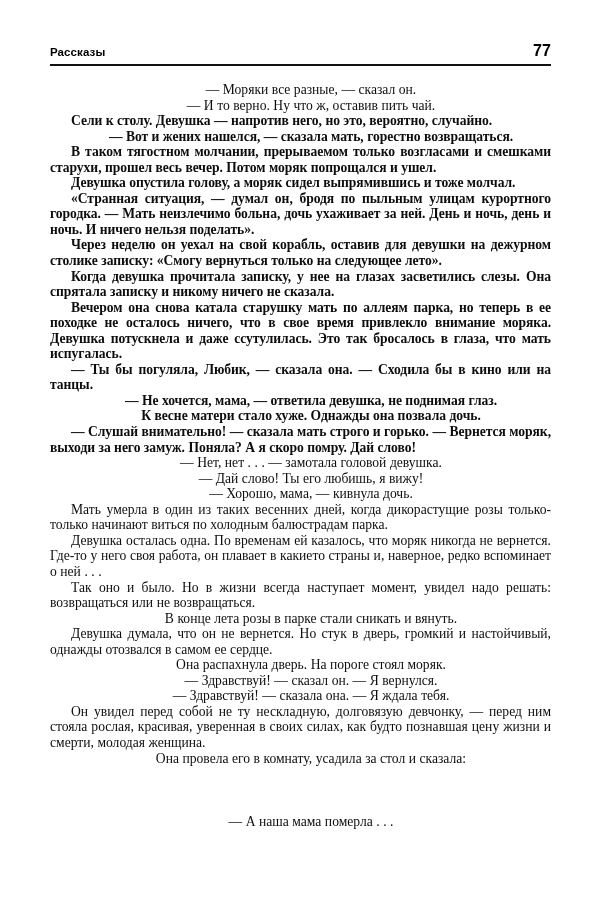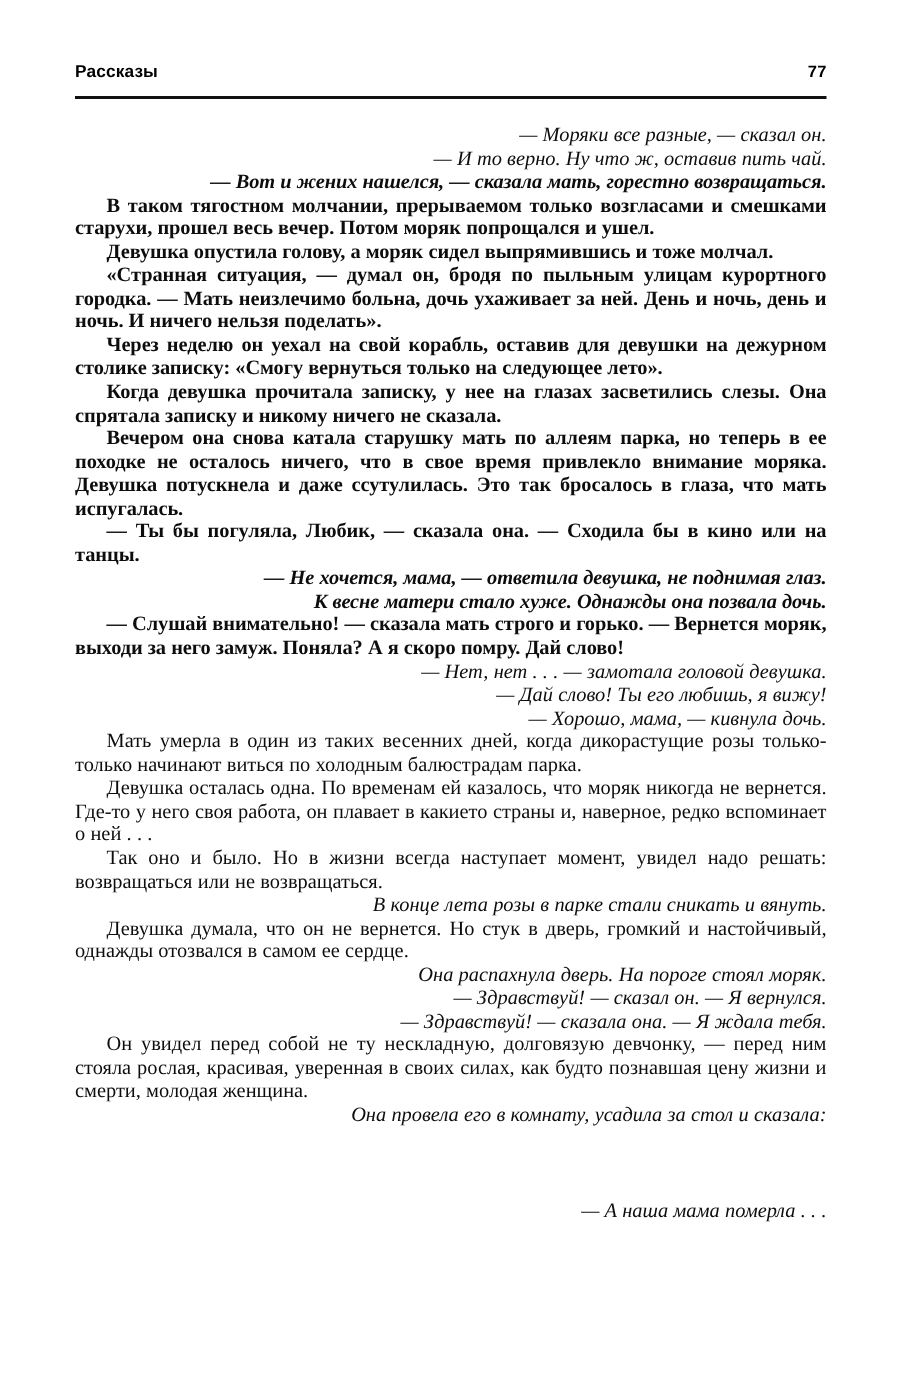--- a/index.html
+++ b/index.html
@@ -38,21 +38,21 @@
     font-size: 11.5px;
     letter-spacing: 0.1px;
     color: #000000;
   }
   .running-head .rh-title {
     white-space: nowrap;
     text-align: center;
   }
   .running-head .rh-folio {
     white-space: nowrap;
-    font-size: 11px;
+    font-size: 16px;
   }
 
   .head-rule {
     position: absolute;
     left: 50px;
     top: 64px;
     width: 501px;
     height: 1.6px;
     background: #111111;
   }
@@ -78,22 +78,21 @@
   }
 
   
   .textblock p:last-child {
     text-align: left;
     margin-top: 48px;
   }
 
   
   .textblock p.single {
-    text-align: right;
-    font-style: italic;
+    text-align: center;
   }
 
   
   .ink-heavy {
     font-weight: 600;
     letter-spacing: -0.05px;
   }
 </style>
 </head>
 <body>
@@ -103,20 +102,21 @@
   <div class="running-head">
     <span class="rh-title">Рассказы</span>
     <span class="rh-folio">77</span>
   </div>
 
   <div class="head-rule"></div>
 
   <div class="textblock">
       <p class="single">— Моряки все разные, — сказал он.</p>
       <p class="single">— И то верно. Ну что ж, оставив пить чай.</p>
+      <p class="ink-heavy">Сели к столу. Девушка — напротив него, но это, вероятно, слу­чайно.</p>
       <p class="single ink-heavy">— Вот и жених нашелся, — сказала мать, горестно возвращаться.</p>
       <p class="ink-heavy">В таком тягостном молчании, прерываемом только возгласами и смешками старухи, прошел весь вечер. Потом моряк попрощался и ушел.</p>
       <p class="ink-heavy">Девушка опустила голову, а моряк сидел выпрямившись и тоже молчал.</p>
       <p class="ink-heavy">«Странная ситуация, — думал он, бродя по пыльным улицам ку­рортного городка. — Мать неизлечимо больна, дочь ухаживает за ней. День и ночь, день и ночь. И ничего нельзя поделать».</p>
       <p class="ink-heavy">Через неделю он уехал на свой корабль, оставив для девушки на дежурном столике записку: «Смогу вернуться только на следующее лето».</p>
       <p class="ink-heavy">Когда девушка прочитала записку, у нее на глазах засветились слезы. Она спрятала записку и никому ничего не сказала.</p>
       <p class="ink-heavy">Вечером она снова катала старушку мать по аллеям парка, но теперь в ее походке не осталось ничего, что в свое время привлекло внимание моряка. Девушка потускнела и даже ссутулилась. Это так бросалось в глаза, что мать испугалась.</p>
       <p class="ink-heavy">— Ты бы погуляла, Любик, — сказала она. — Сходила бы в кино или на танцы.</p>
       <p class="single ink-heavy">— Не хочется, мама, — ответила девушка, не поднимая глаз.</p>
       <p class="single ink-heavy">К весне матери стало хуже. Однажды она позвала дочь.</p>

